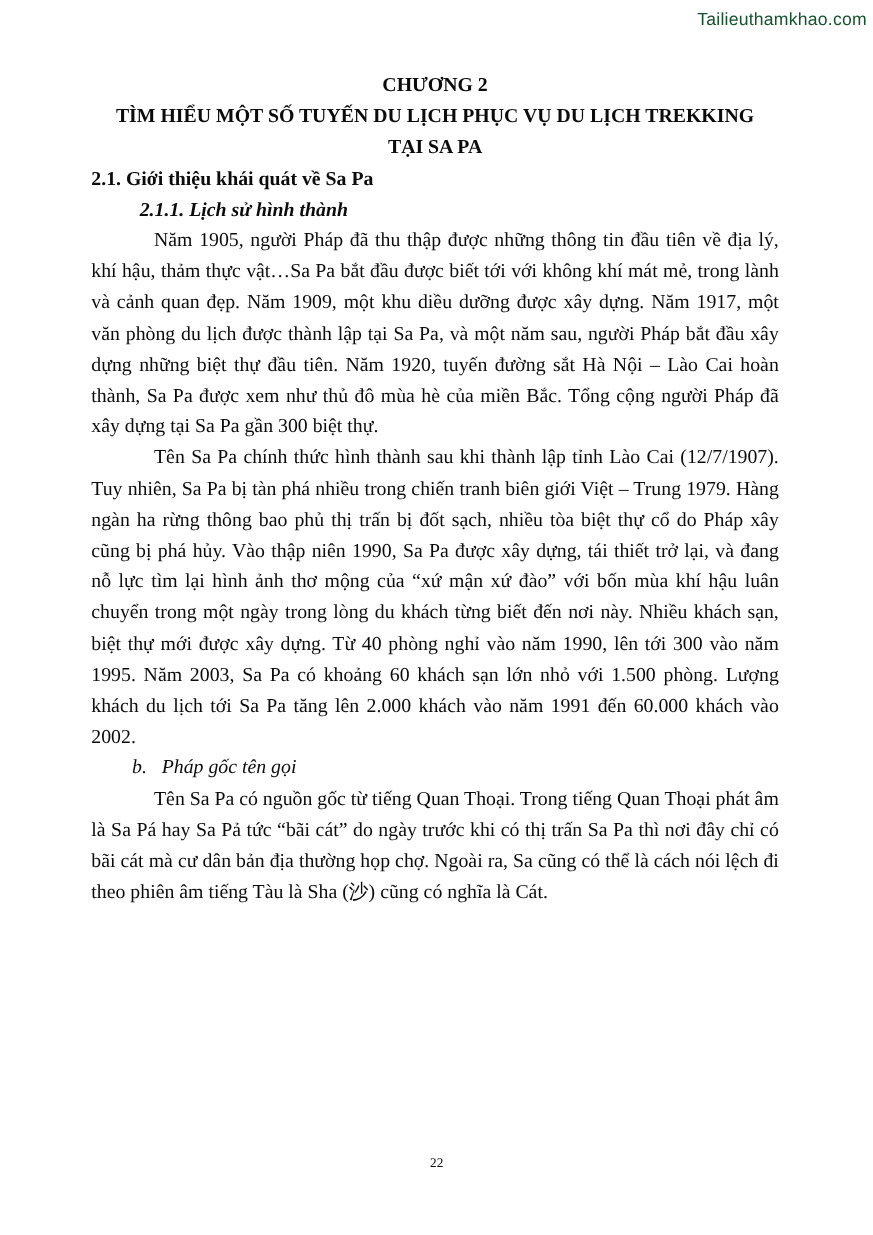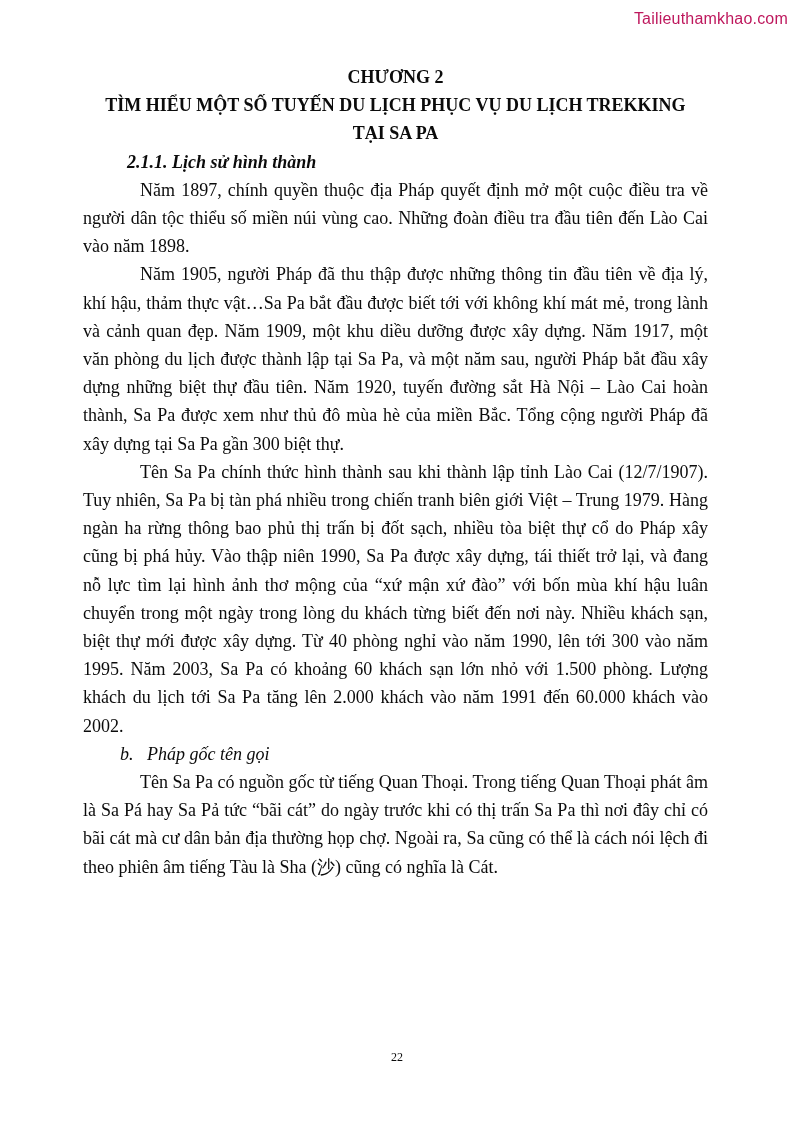--- a/index.html
+++ b/index.html
@@ -11,21 +11,21 @@
     overflow: hidden;
     font-family: "Liberation Serif", serif;
     color: #0b0b0b;
   }
   .watermark {
     position: absolute;
     top: 10px;
     right: 6px;
     font-family: "Liberation Sans", sans-serif;
     font-size: 16px;
-    color: #be185d;
+    color: #14532d;
     text-shadow: 1px 1px 0 #ffffff;
     letter-spacing: 0.2px;
   }
   .content {
     position: absolute;
     left: 83px;
     right: 86px;
     top: 0;
     padding-top: 63px;
     font-size: 18px;
@@ -57,24 +57,24 @@
 </head>
 <body>
 
 <div class="watermark">Tailieuthamkhao.com</div>
 
 <div class="content">
   <div class="center bold">CHƯƠNG 2</div>
   <div class="center bold">TÌM HIỂU MỘT SỐ TUYẾN DU LỊCH PHỤC VỤ DU LỊCH TREKKING</div>
   <div class="center bold">TẠI SA PA</div>
 
+  <div class="bold">2.1. Giới thiệu khái quát về Sa Pa</div>
   <div class="bold italic">2.1.1. Lịch sử hình thành</div>
 
 
-  <div class="para">Năm 1897, chính quyền thuộc địa Pháp quyết định mở một cuộc điều tra về người dân tộc thiểu số miền núi vùng cao. Những đoàn điều tra đầu tiên đến Lào Cai vào năm 1898.</div>
   <div class="para">Năm 1905, người Pháp đã thu thập được những thông tin đầu tiên về địa lý, khí hậu, thảm thực vật…Sa Pa bắt đầu được biết tới với không khí mát mẻ, trong lành và cảnh quan đẹp. Năm 1909, một khu diều dưỡng được xây dựng. Năm 1917, một văn phòng du lịch được thành lập tại Sa Pa, và một năm sau, người Pháp bắt đầu xây dựng những biệt thự đầu tiên. Năm 1920, tuyến đường sắt Hà Nội – Lào Cai hoàn thành, Sa Pa được xem như thủ đô mùa hè của miền Bắc. Tổng cộng người Pháp đã xây dựng tại Sa Pa gần 300 biệt thự.</div>
   <div class="para">Tên Sa Pa chính thức hình thành sau khi thành lập tỉnh Lào Cai (12/7/1907). Tuy nhiên, Sa Pa bị tàn phá nhiều trong chiến tranh biên giới Việt – Trung 1979. Hàng ngàn ha rừng thông bao phủ thị trấn bị đốt sạch, nhiều tòa biệt thự cổ do Pháp xây cũng bị phá hủy. Vào thập niên 1990, Sa Pa được xây dựng, tái thiết trở lại, và đang nỗ lực tìm lại hình ảnh thơ mộng của “xứ mận xứ đào” với bốn mùa khí hậu luân chuyển trong một ngày trong lòng du khách từng biết đến nơi này. Nhiều khách sạn, biệt thự mới được xây dựng. Từ 40 phòng nghỉ vào năm 1990, lên tới 300 vào năm 1995. Năm 2003, Sa Pa có khoảng 60 khách sạn lớn nhỏ với 1.500 phòng. Lượng khách du lịch tới Sa Pa tăng lên 2.000 khách vào năm 1991 đến 60.000 khách vào 2002.</div>
 
   <div class="list-item"><span class="marker">b.</span><span>Pháp gốc tên gọi</span></div>
 
   <div class="para">Tên Sa Pa có nguồn gốc từ tiếng Quan Thoại. Trong tiếng Quan Thoại phát âm là Sa Pá hay Sa Pả tức “bãi cát” do ngày trước khi có thị trấn Sa Pa thì nơi đây chỉ có bãi cát mà cư dân bản địa thường họp chợ. Ngoài ra, Sa cũng có thể là cách nói lệch đi theo phiên âm tiếng Tàu là Sha (沙) cũng có nghĩa là Cát.</div>
 </div>
 
 <div class="page-number">22</div>
 

